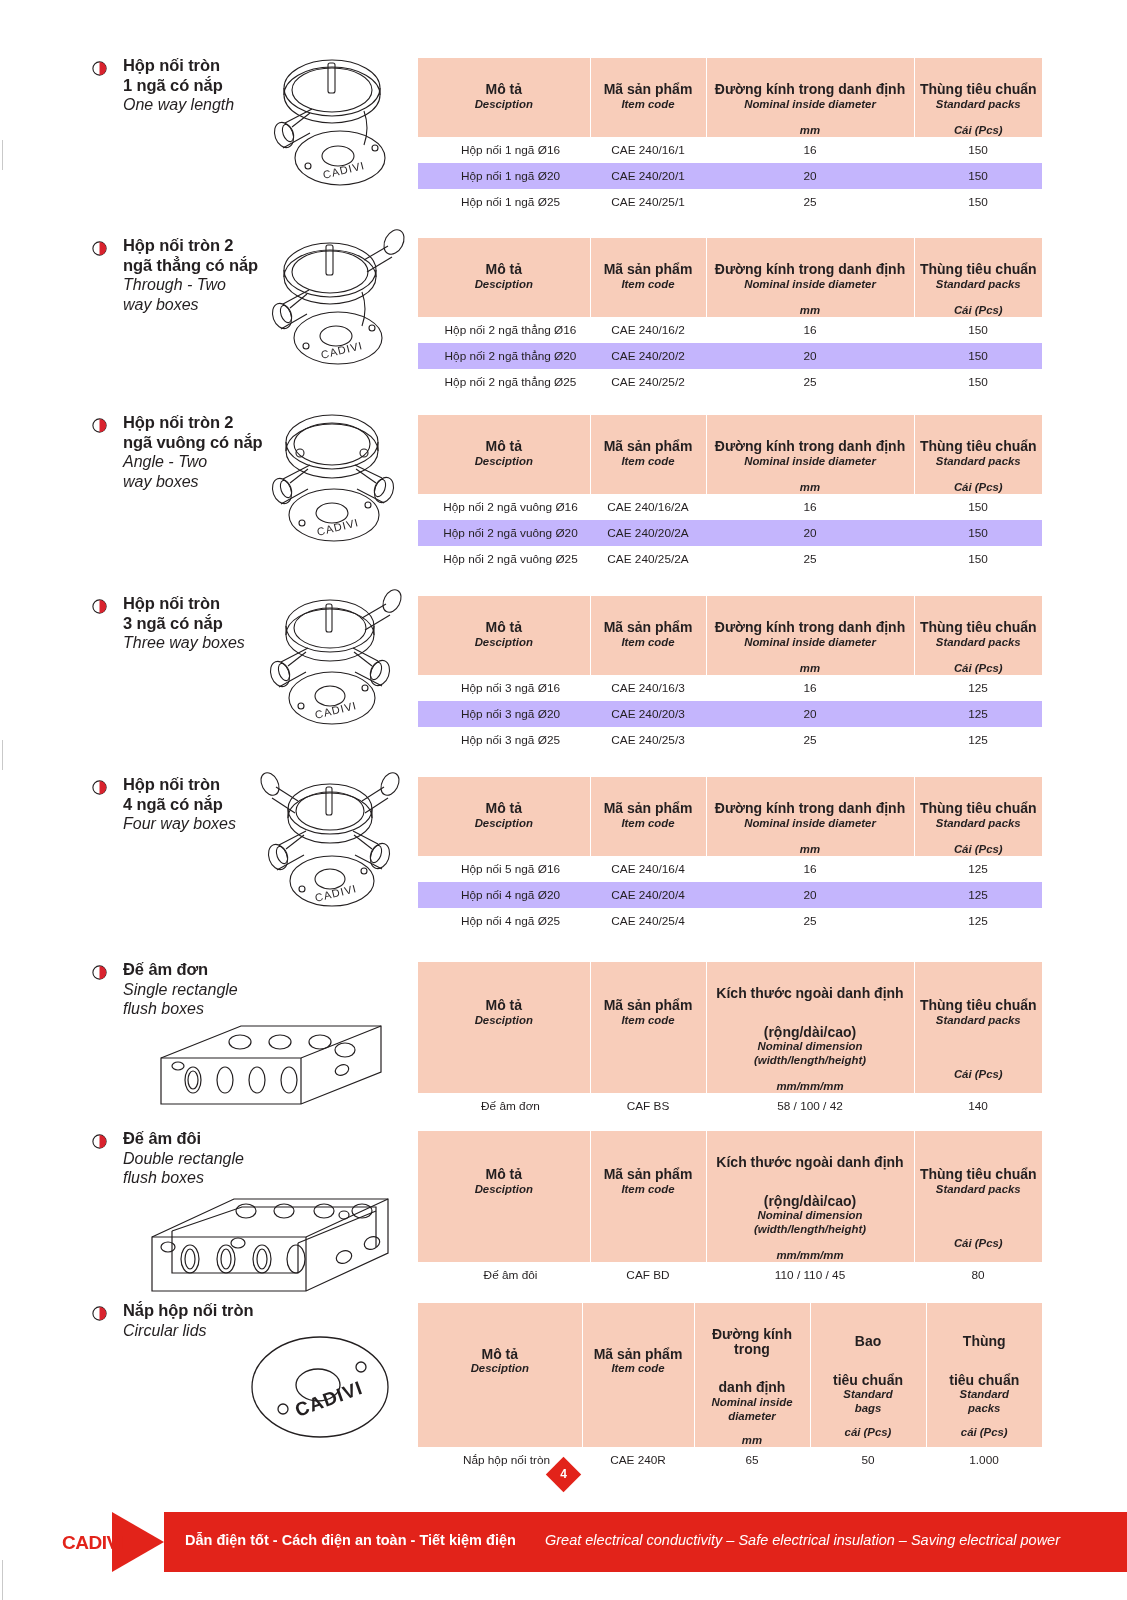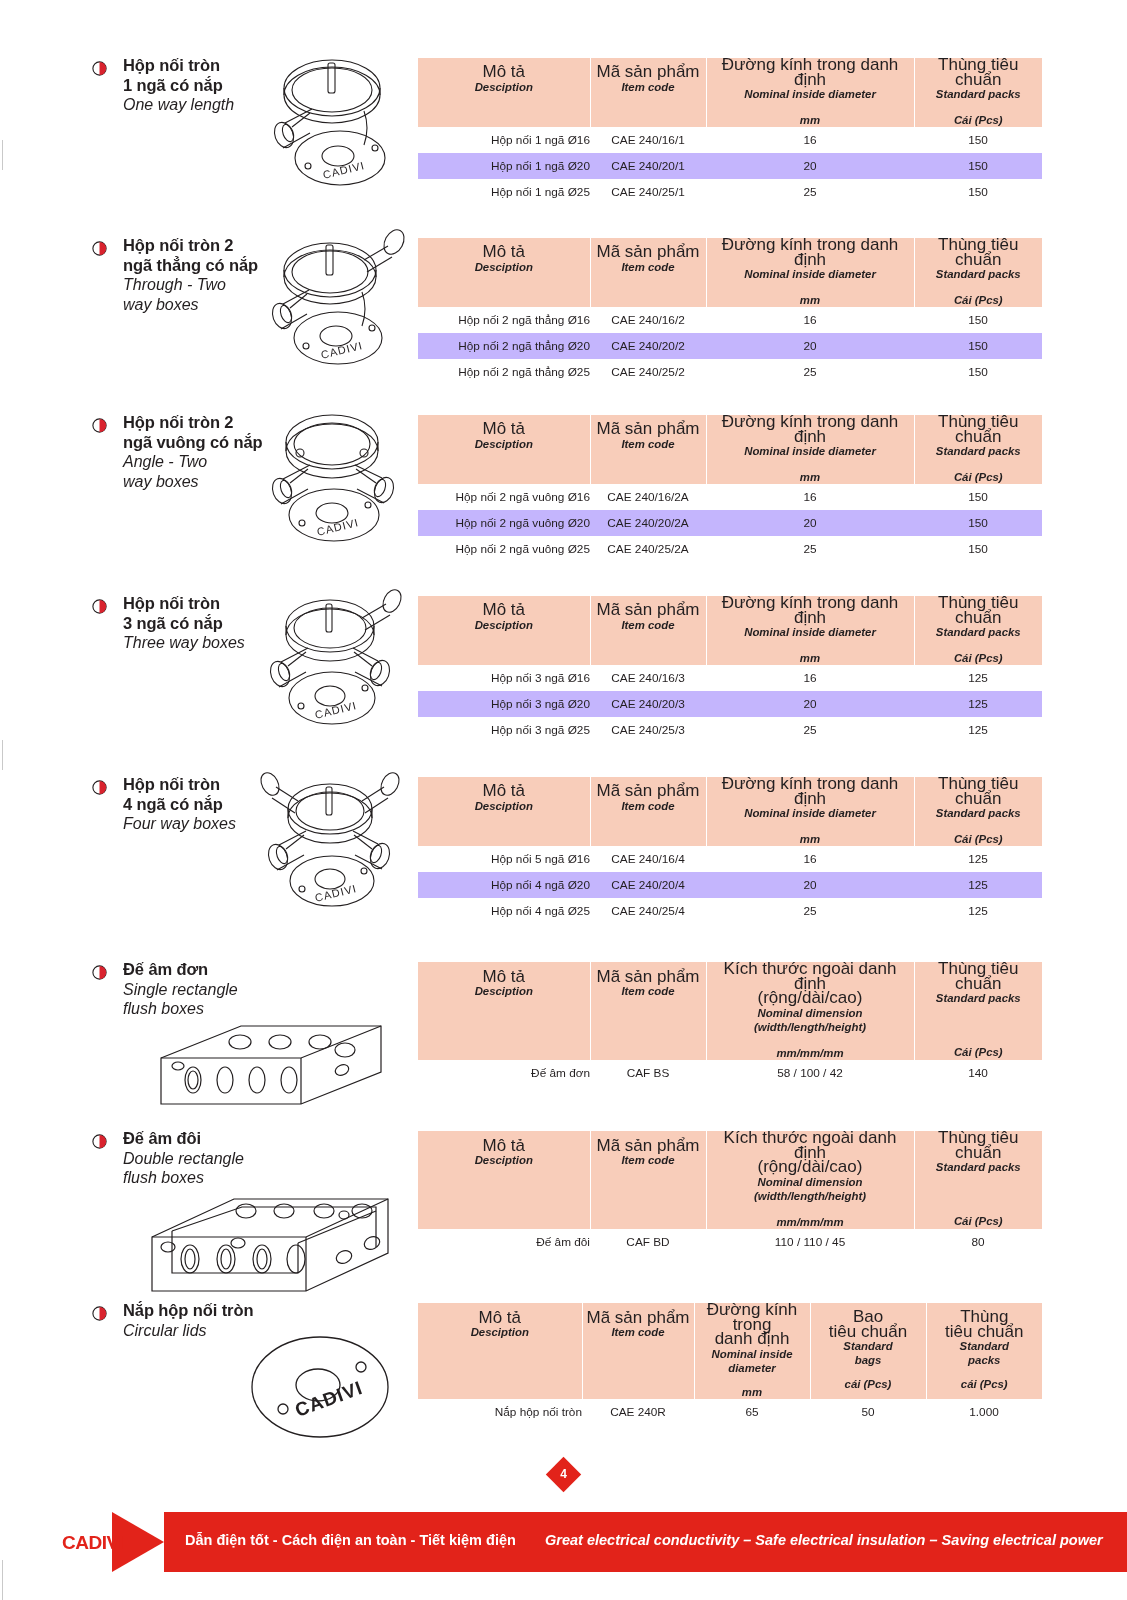--- a/index.html
+++ b/index.html
@@ -35,31 +35,31 @@
     position:absolute;left:418px;width:624px;
     border-collapse:collapse;table-layout:fixed;
   }
   .tbl th,.tbl td{
     padding:0;margin:0;text-align:center;vertical-align:middle;
     border-left:1px solid #ffffff;
   }
   .tbl th:first-child,.tbl td:first-child{border-left:none;}
   .hd{background:#f8cdba;}
   .hd-cell{padding:6px 4px 4px 4px;}
-  .h-vn{font-weight:normal;font-size:17px;line-height:14.5px;color:#231f20;}
+  .h-vn{font-weight:bold;font-size:14px;line-height:14.5px;color:#231f20;margin-top:24px;}
   .h-en{font-style:italic;font-size:11.4px;line-height:14px;color:#231f20;}
   .h-unit{font-size:11.4px;line-height:14px;color:#231f20;padding-top:12px;font-style:italic;}
   .h-unit.tight{padding-top:10px;}
 
   .row td{
     font-size:11.8px;line-height:14px;height:26px;
     border-left:none;color:#231f20;
   }
   .row.alt td{background:#c4b5fd;}
-  .row td.desc{text-align:right;padding-left:13px;}
+  .row td.desc{text-align:center;padding-left:13px;}
 
   
   .pagemark{
     position:absolute;left:0;right:0;top:1462px;text-align:center;
   }
   .diamond{
     display:inline-block;width:25px;height:25px;background:#e2231a;
     transform:rotate(45deg);position:relative;
   }
   .diamond span{
@@ -81,21 +81,21 @@
     position:absolute;left:62px;top:20px;
     font-weight:bold;font-size:19px;letter-spacing:-0.5px;color:#e2231a;
     font-family:"Liberation Sans","DejaVu Sans",sans-serif;
   }
   .f-vn{
     position:absolute;left:185px;top:20px;color:#ffffff;
     font-weight:bold;font-size:14.5px;
   }
   .f-en{
     position:absolute;left:545px;top:20px;color:#ffffff;
-    font-weight:bold;font-style:italic;font-size:14.5px;
+    font-weight:normal;font-style:italic;font-size:14.5px;
   }
   .edge-mark{
     position:absolute;left:0;width:1px;background:#c9c9c9;
   }
 </style>
 </head>
 <body>
 
 <div class="page">
 

